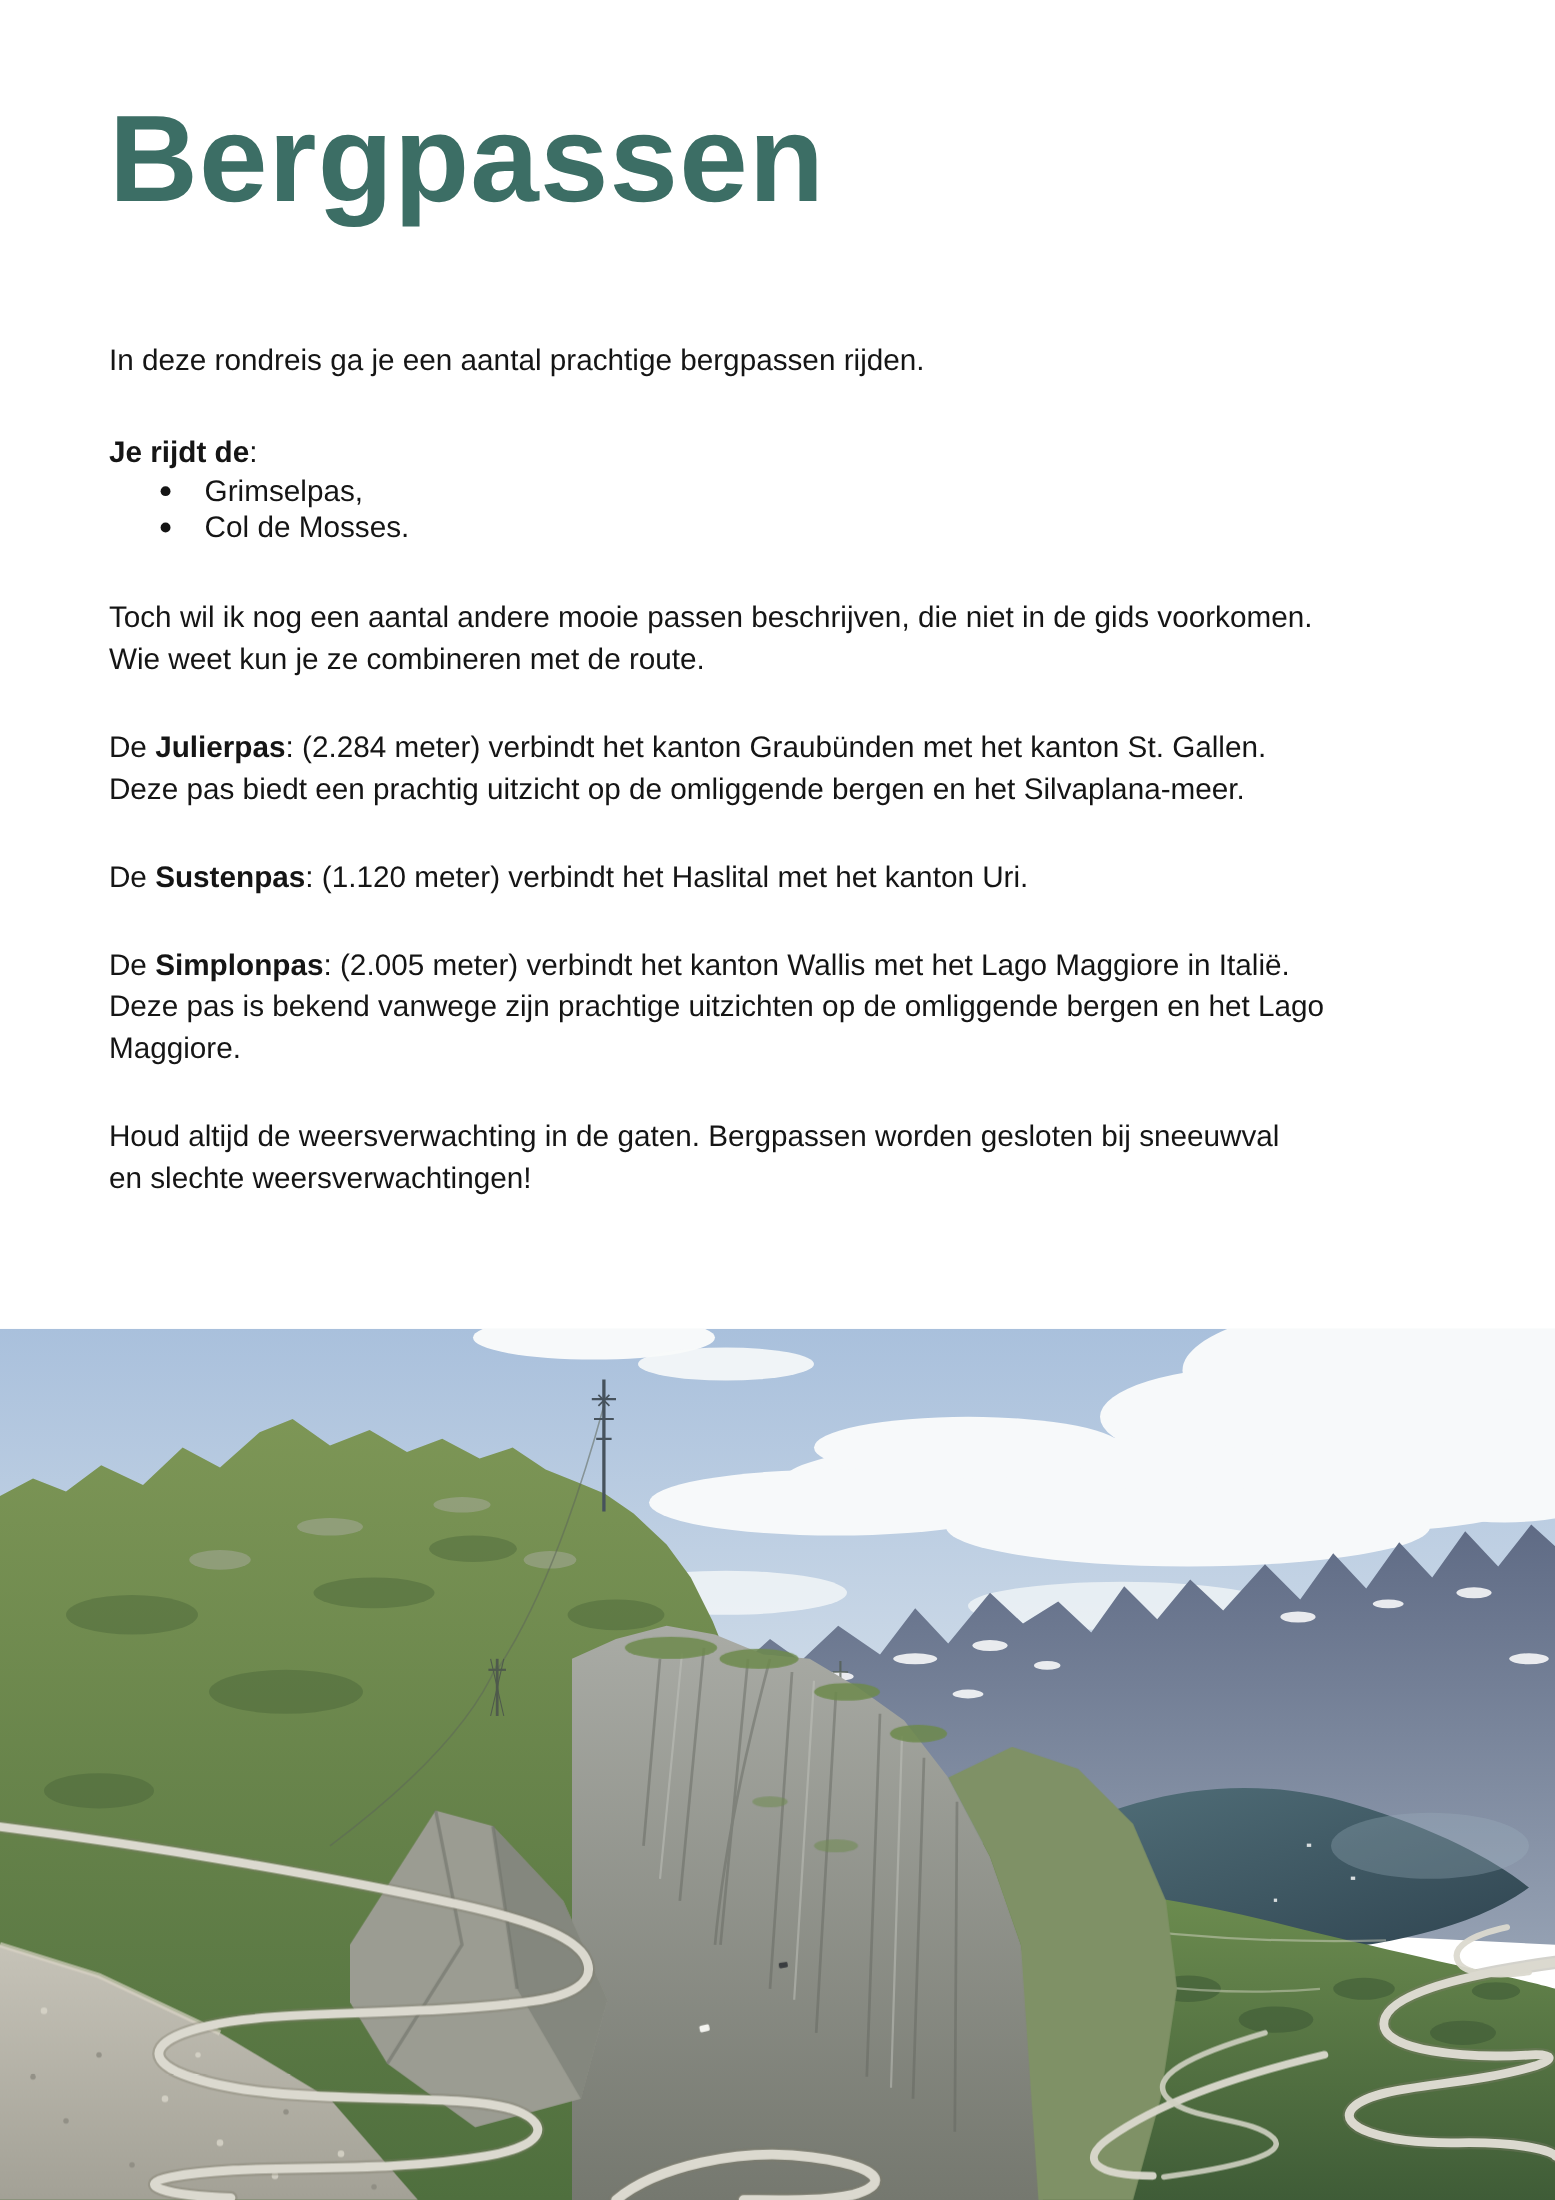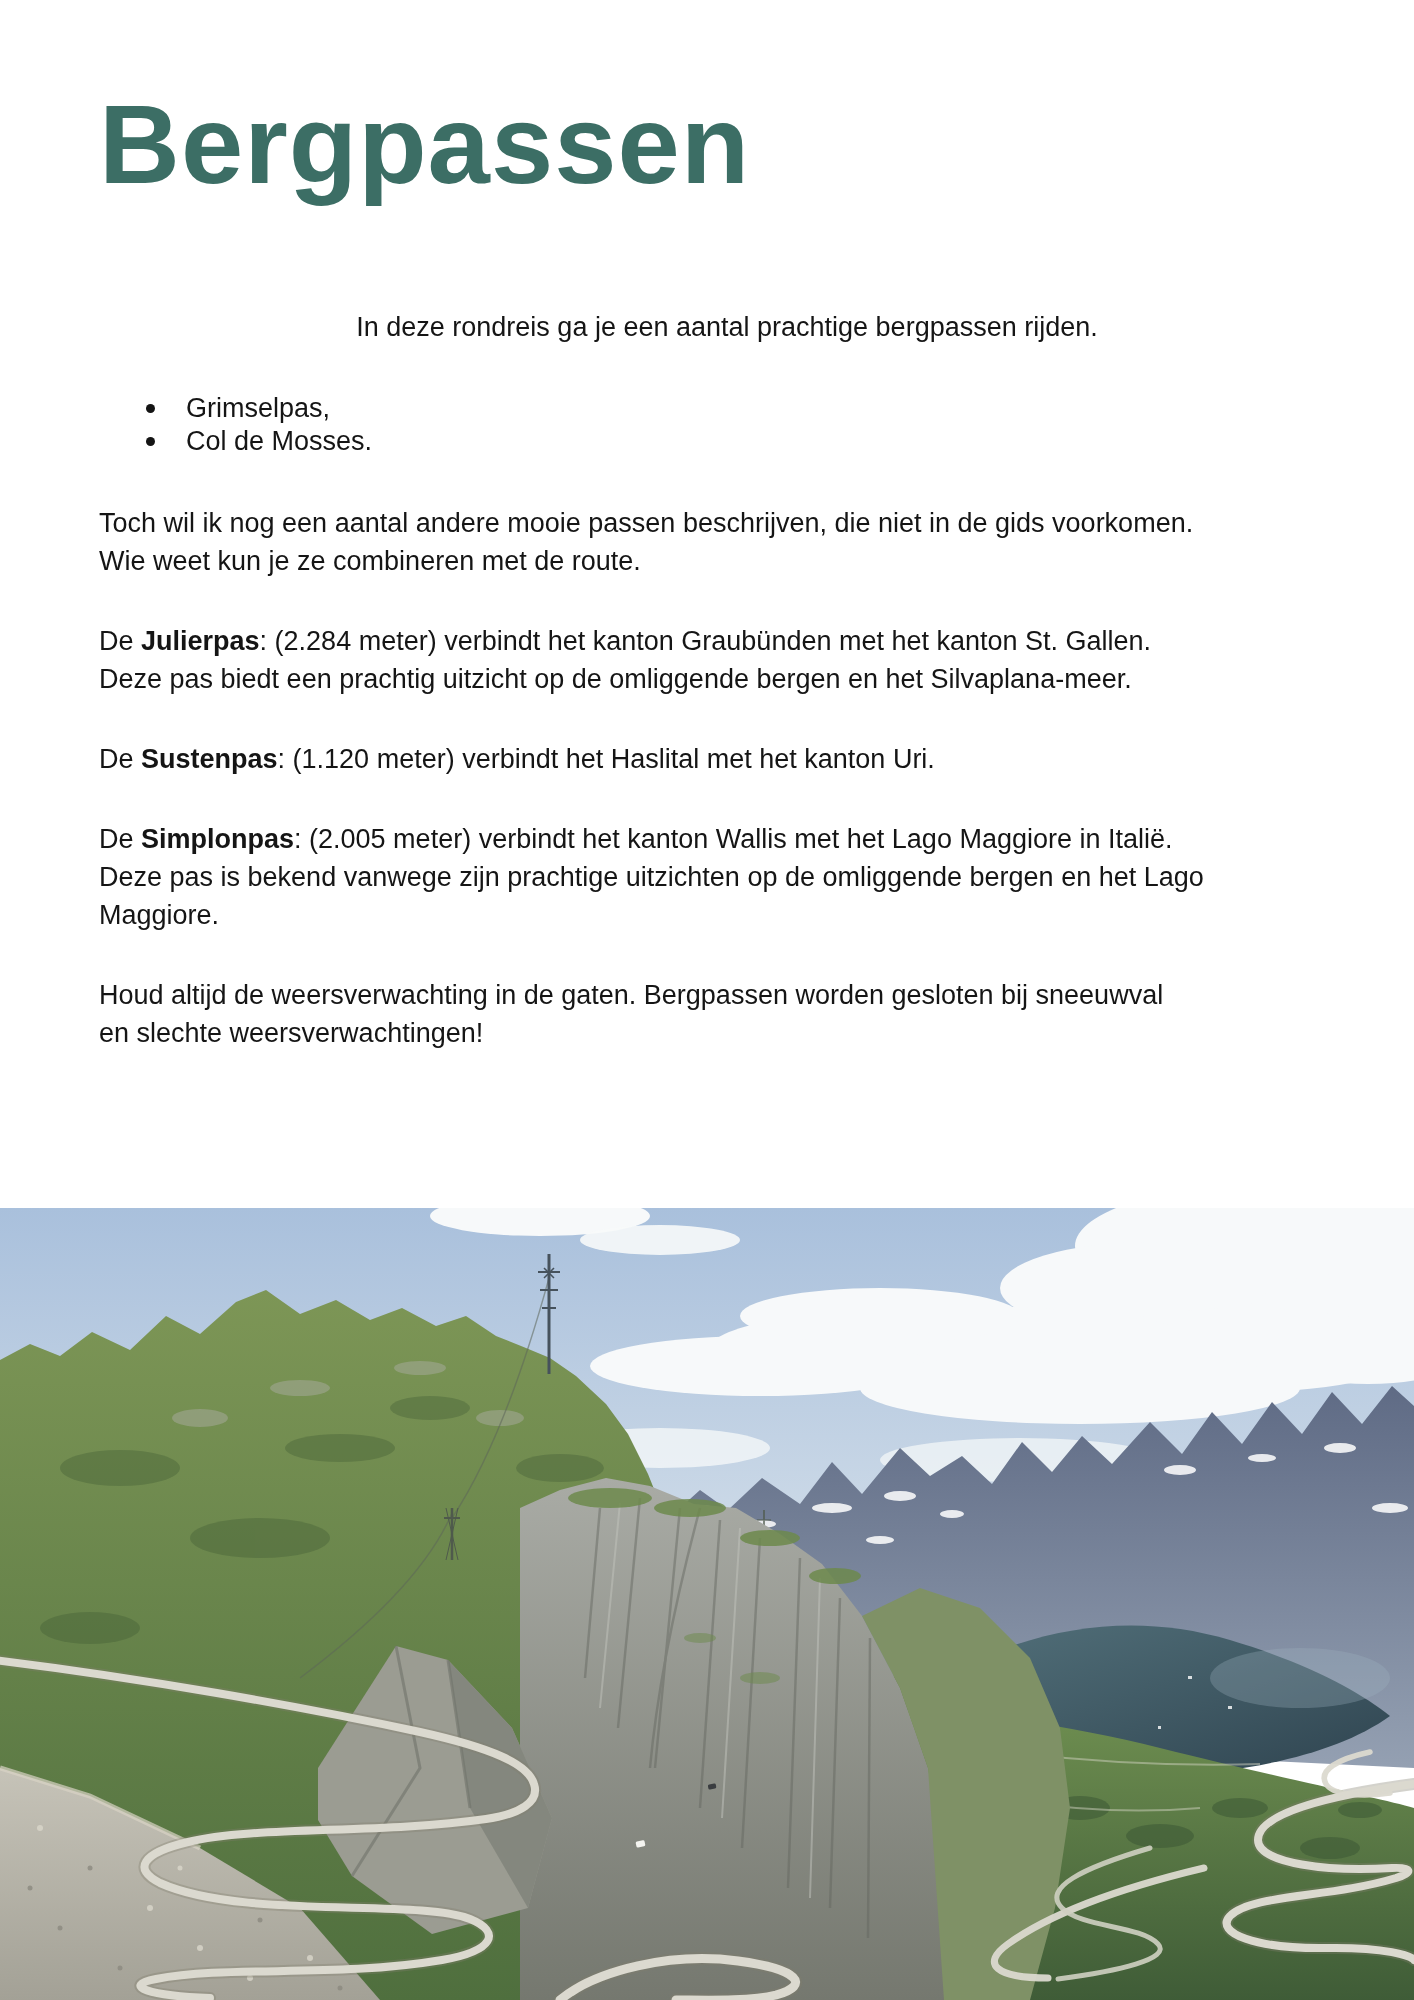--- a/index.html
+++ b/index.html
@@ -7,40 +7,41 @@
     width:1414px;height:2000px;position:relative;background:#ffffff;
     font-family:"Liberation Sans",sans-serif;color:#151515;overflow:hidden;
   }
   .page{position:absolute;inset:0;background:#ffffff;overflow:hidden;}
   .content{position:absolute;left:99px;top:86px;width:1256px;}
   h1.title{
     margin:0 0 104px 0;font-size:112px;line-height:118px;font-weight:700;
     letter-spacing:1px;color:var(--accent,#3c6e65);
   }
   p{font-size:27px;line-height:38px;margin:0;}
-  .intro{margin:0 0 46px 0;text-align:center;}
+  .intro{margin:0 0 46px 0;}
   .lead strong,.para strong{font-weight:700;}
   ul.passes{list-style:none;margin:0 0 46px 0;padding:0;}
   ul.passes li{display:flex;align-items:center;font-size:27px;line-height:33px;}
   ul.passes .dot{width:9px;height:9px;border-radius:50%;background:#141414;margin:0 31px 0 47px;flex:none;}
   .para{white-space:pre-line;margin:0 0 42px 0;}
   .para.last{margin:0;}
   .photo{position:absolute;left:0;top:1208px;width:1414px;height:792px;}
   .photo svg{display:block;}
 </style>
 </head>
 <body>
 
 <div class="page">
   <div class="content">
 
     <h1 class="title">Bergpassen</h1>
 
     <p class="intro">In deze rondreis ga je een aantal prachtige bergpassen rijden.</p>
 
+    <p class="lead"><strong>Je rijdt de</strong><span>:</span></p>
 
     <ul class="passes">
       <li>
           <span class="dot"></span>
           <span>Grimselpas,</span>
         </li>
       <li>
           <span class="dot"></span>
           <span>Col de Mosses.</span>
         </li>

